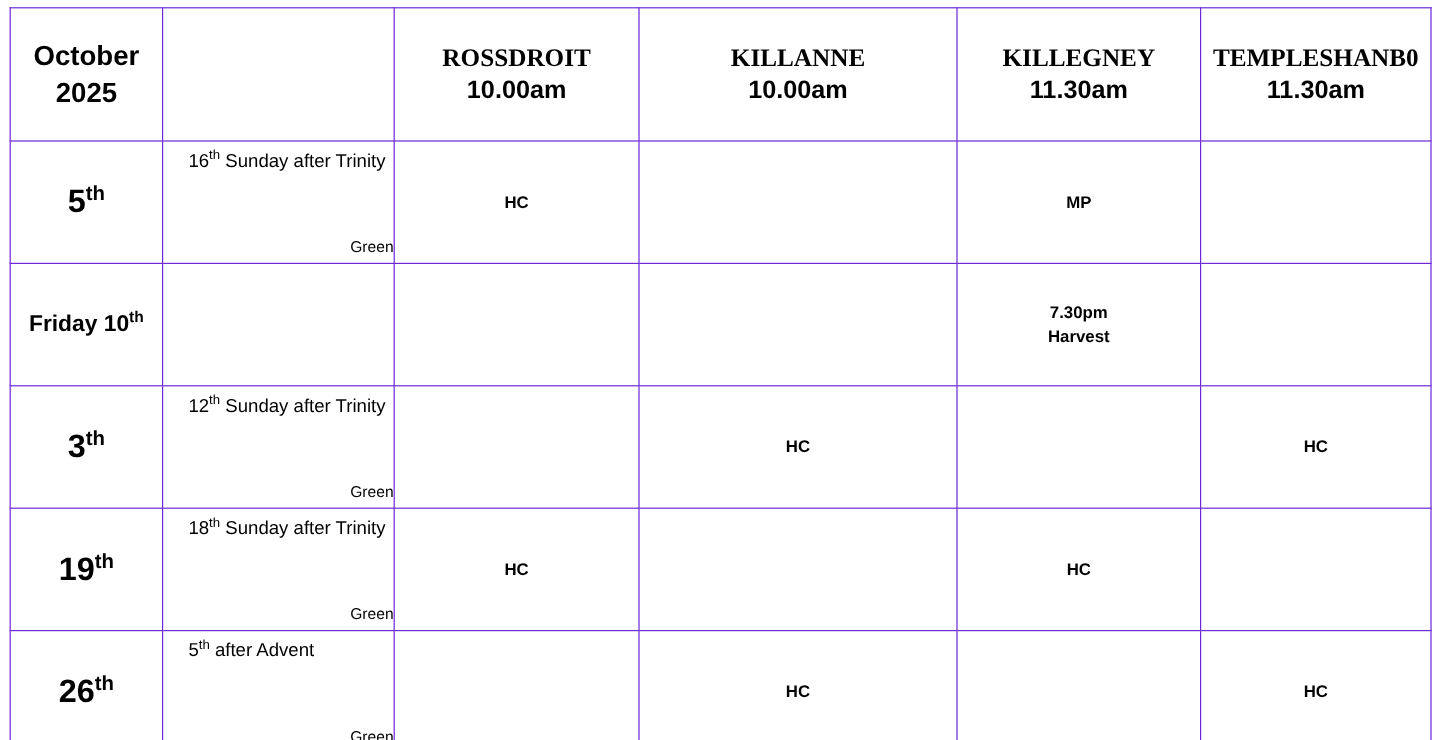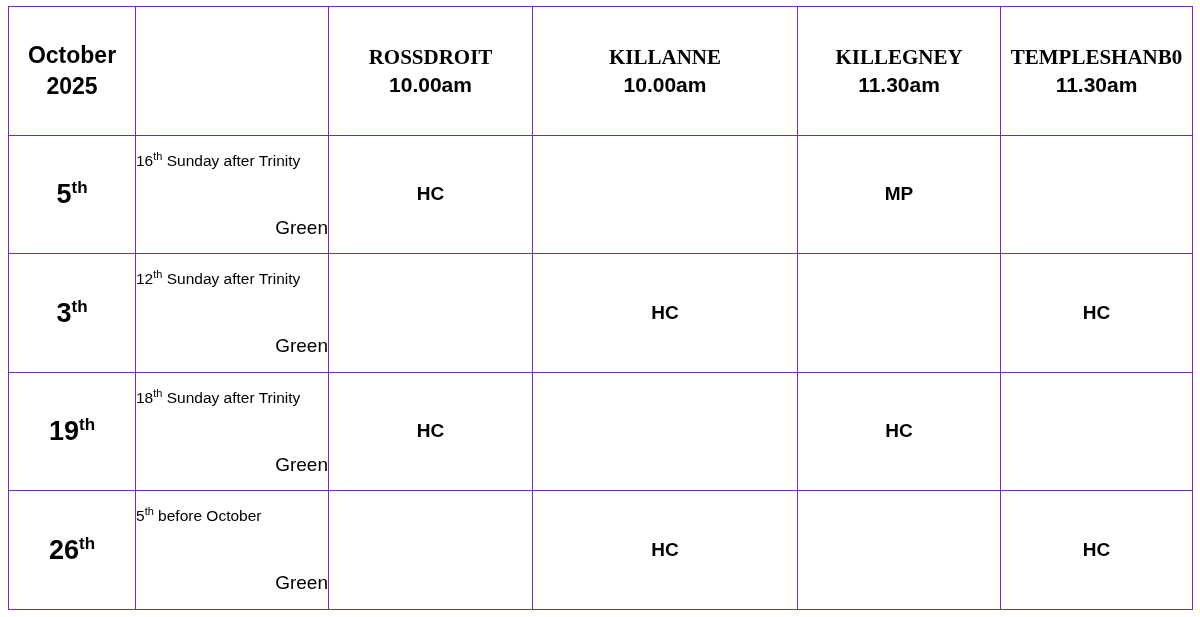--- a/index.html
+++ b/index.html
@@ -76,39 +76,40 @@
     height: 100%;
   }
   .season-inner {
     position: relative;
     height: 88px;
   }
   .season-text {
     font-size: 15.5px;
     line-height: 1.35;
     text-align: left;
+    margin-left: 21px;
   }
   .season-text .sup {
     font-size: 11px;
     vertical-align: super;
     line-height: 0;
   }
   .season-colour {
     position: absolute;
     right: 0;
     bottom: 0;
-    font-size: 19px;
+    font-size: 13px;
     text-align: right;
   }
 
   
   .svc-cell {
     text-align: center;
     font-weight: bold;
-    font-size: 19px;
+    font-size: 14px;
     line-height: 1.4;
   }
   .svc-cell span.line { display: block; }
 
   
   tr.header-row td { height: 94px; }
   tr.body-row td   { height: 101px; }
 </style>
 </head>
 <body>
@@ -161,20 +162,40 @@
             </div>
             <div class="season-colour">Green</div>
           </div>
         </td>
         <td class="svc-cell">HC</td>
         <td class="svc-cell"></td>
         <td class="svc-cell">MP</td>
         <td class="svc-cell"></td>
       </tr>
 
+      <tr class="body-row">
+        <td class="date-cell small">
+          <span>Friday </span><span>10</span><span class="sup">th</span>
+        </td>
+        <td class="season-cell">
+          <div class="season-inner">
+            <div class="season-text">
+              <span></span><span class="sup"></span><span></span>
+            </div>
+            <div class="season-colour"></div>
+          </div>
+        </td>
+        <td class="svc-cell"></td>
+        <td class="svc-cell"></td>
+        <td class="svc-cell multiline">
+            <span class="line">7.30pm</span>
+            <span class="line">Harvest</span>
+          </td>
+        <td class="svc-cell"></td>
+      </tr>
 
       <tr class="body-row">
         <td class="date-cell">
           <span></span><span>3</span><span class="sup">th</span>
         </td>
         <td class="season-cell">
           <div class="season-inner">
             <div class="season-text">
               <span>12</span><span class="sup">th</span><span> Sunday after Trinity</span>
             </div>
@@ -205,21 +226,21 @@
         <td class="svc-cell"></td>
       </tr>
 
       <tr class="body-row">
         <td class="date-cell">
           <span></span><span>26</span><span class="sup">th</span>
         </td>
         <td class="season-cell">
           <div class="season-inner">
             <div class="season-text">
-              <span>5</span><span class="sup">th</span><span> before October</span>
+              <span>5</span><span class="sup">th</span><span> after Advent</span>
             </div>
             <div class="season-colour">Green</div>
           </div>
         </td>
         <td class="svc-cell"></td>
         <td class="svc-cell">HC</td>
         <td class="svc-cell"></td>
         <td class="svc-cell">HC</td>
       </tr>
     </tbody>

